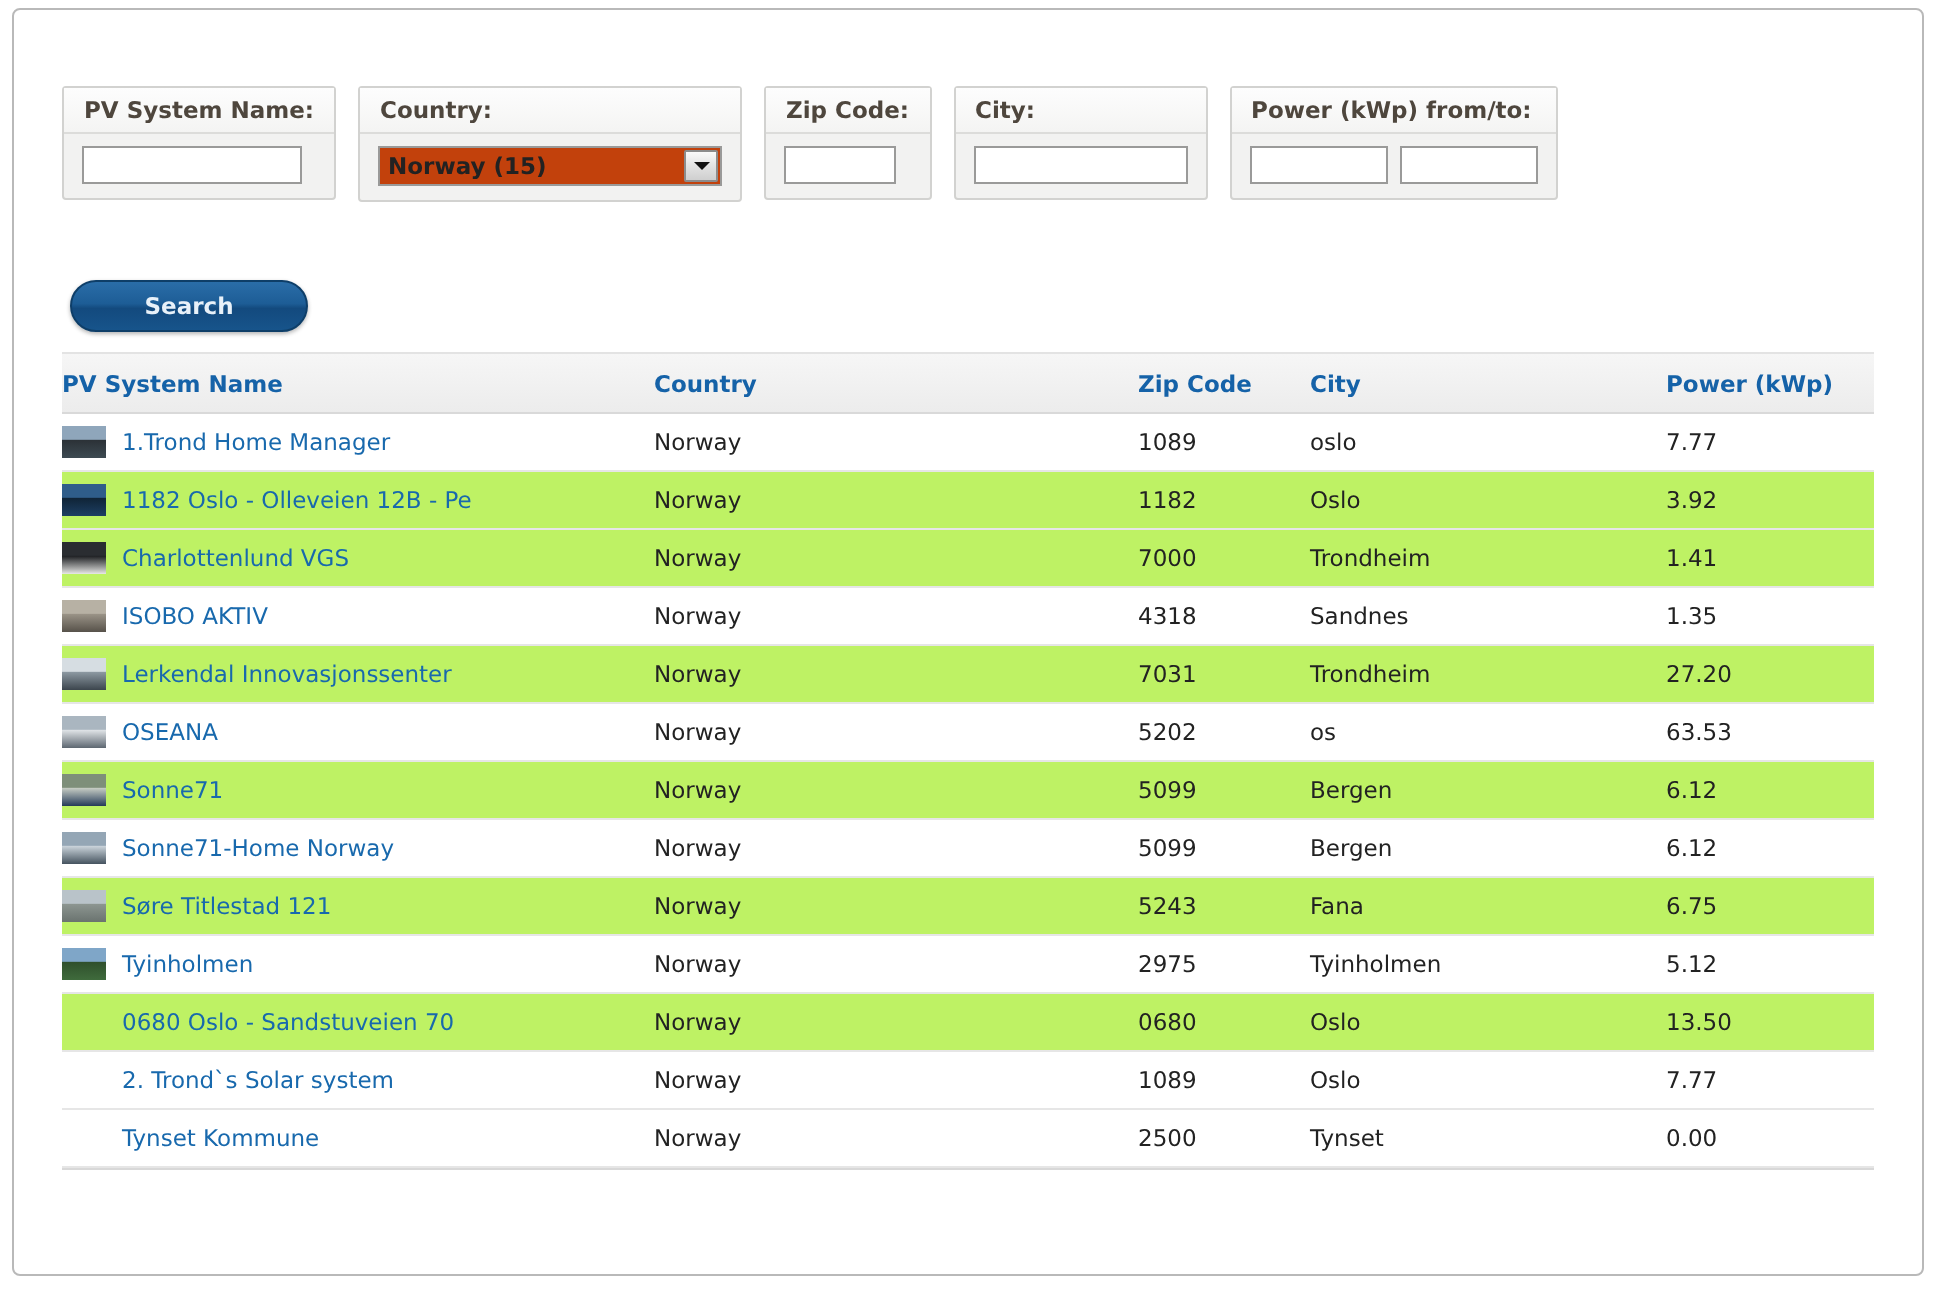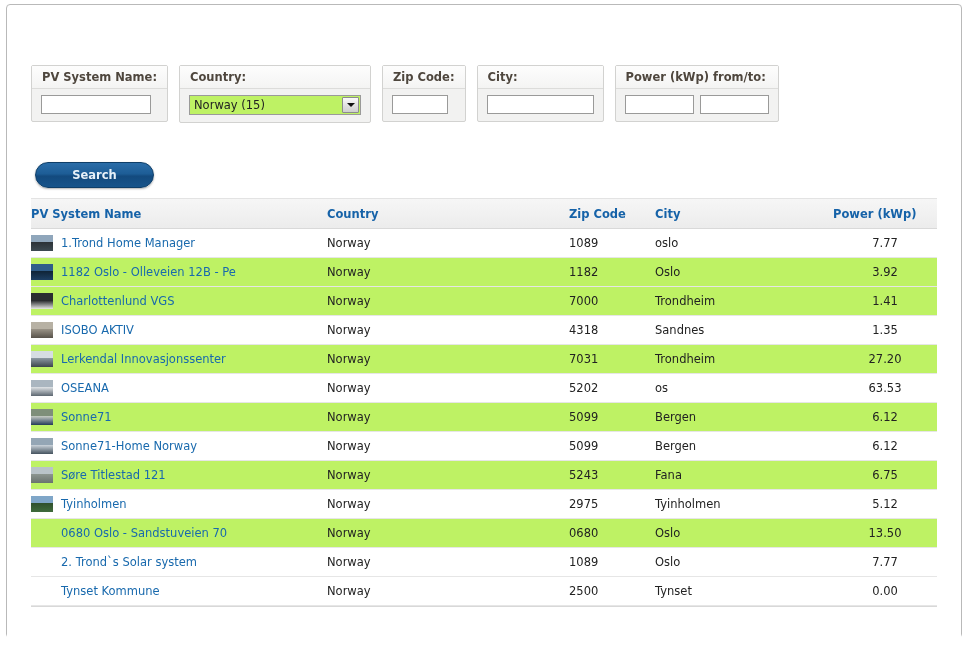--- a/index.html
+++ b/index.html
@@ -49,21 +49,21 @@
     font-size: 12px;
     font-weight: bold;
     color: #5c5347;
     letter-spacing: .1px;
     white-space: nowrap;
   }
 
   .panel-body {
     position: absolute;
     left: 0;
-    top: 38px;
+    top: 16px;
     width: 954px;
     height: 604px;
     background: #ffffff;
   }
 
   
   .filters {
     position: absolute;
     left: 24px;
     top: 22px;
@@ -108,24 +108,25 @@
   .w-name   { width: 110px; }
   .w-zip    { width: 56px;  }
   .w-city   { width: 107px; }
   .w-pow    { width: 69px;  }
 
   .selwrap {
     position: relative;
     width: 172px;
     height: 20px;
     border: 1px solid #9a9a99;
-    background: #bef264;
+    background: #c2410c;
     box-sizing: border-box;
     display: flex;
     align-items: center;
+    font-weight: bold;
   }
   .seltext {
     font-size: 11.5px;
     color: #222;
     padding-left: 4px;
     flex: 1;
     white-space: nowrap;
     overflow: hidden;
   }
   .selbtn {
@@ -229,21 +230,21 @@
   }
   .thumb.blank { background: transparent; }
   .namelink {
     color: #1869ad;
     text-decoration: none;
     cursor: pointer;
   }
   td.c-country { padding-left: 4px; color: #222; }
   td.c-zip     { padding-left: 4px; }
   td.c-city    { padding-left: 6px; }
-  td.c-power   { text-align: center; padding-right: 16px; }
+  td.c-power   { text-align: left; padding-right: 16px; }
 </style>
 </head>
 <body>
 
 <div class="window">
 
 
   <div class="panel-body">
 
     <div class="filters">

